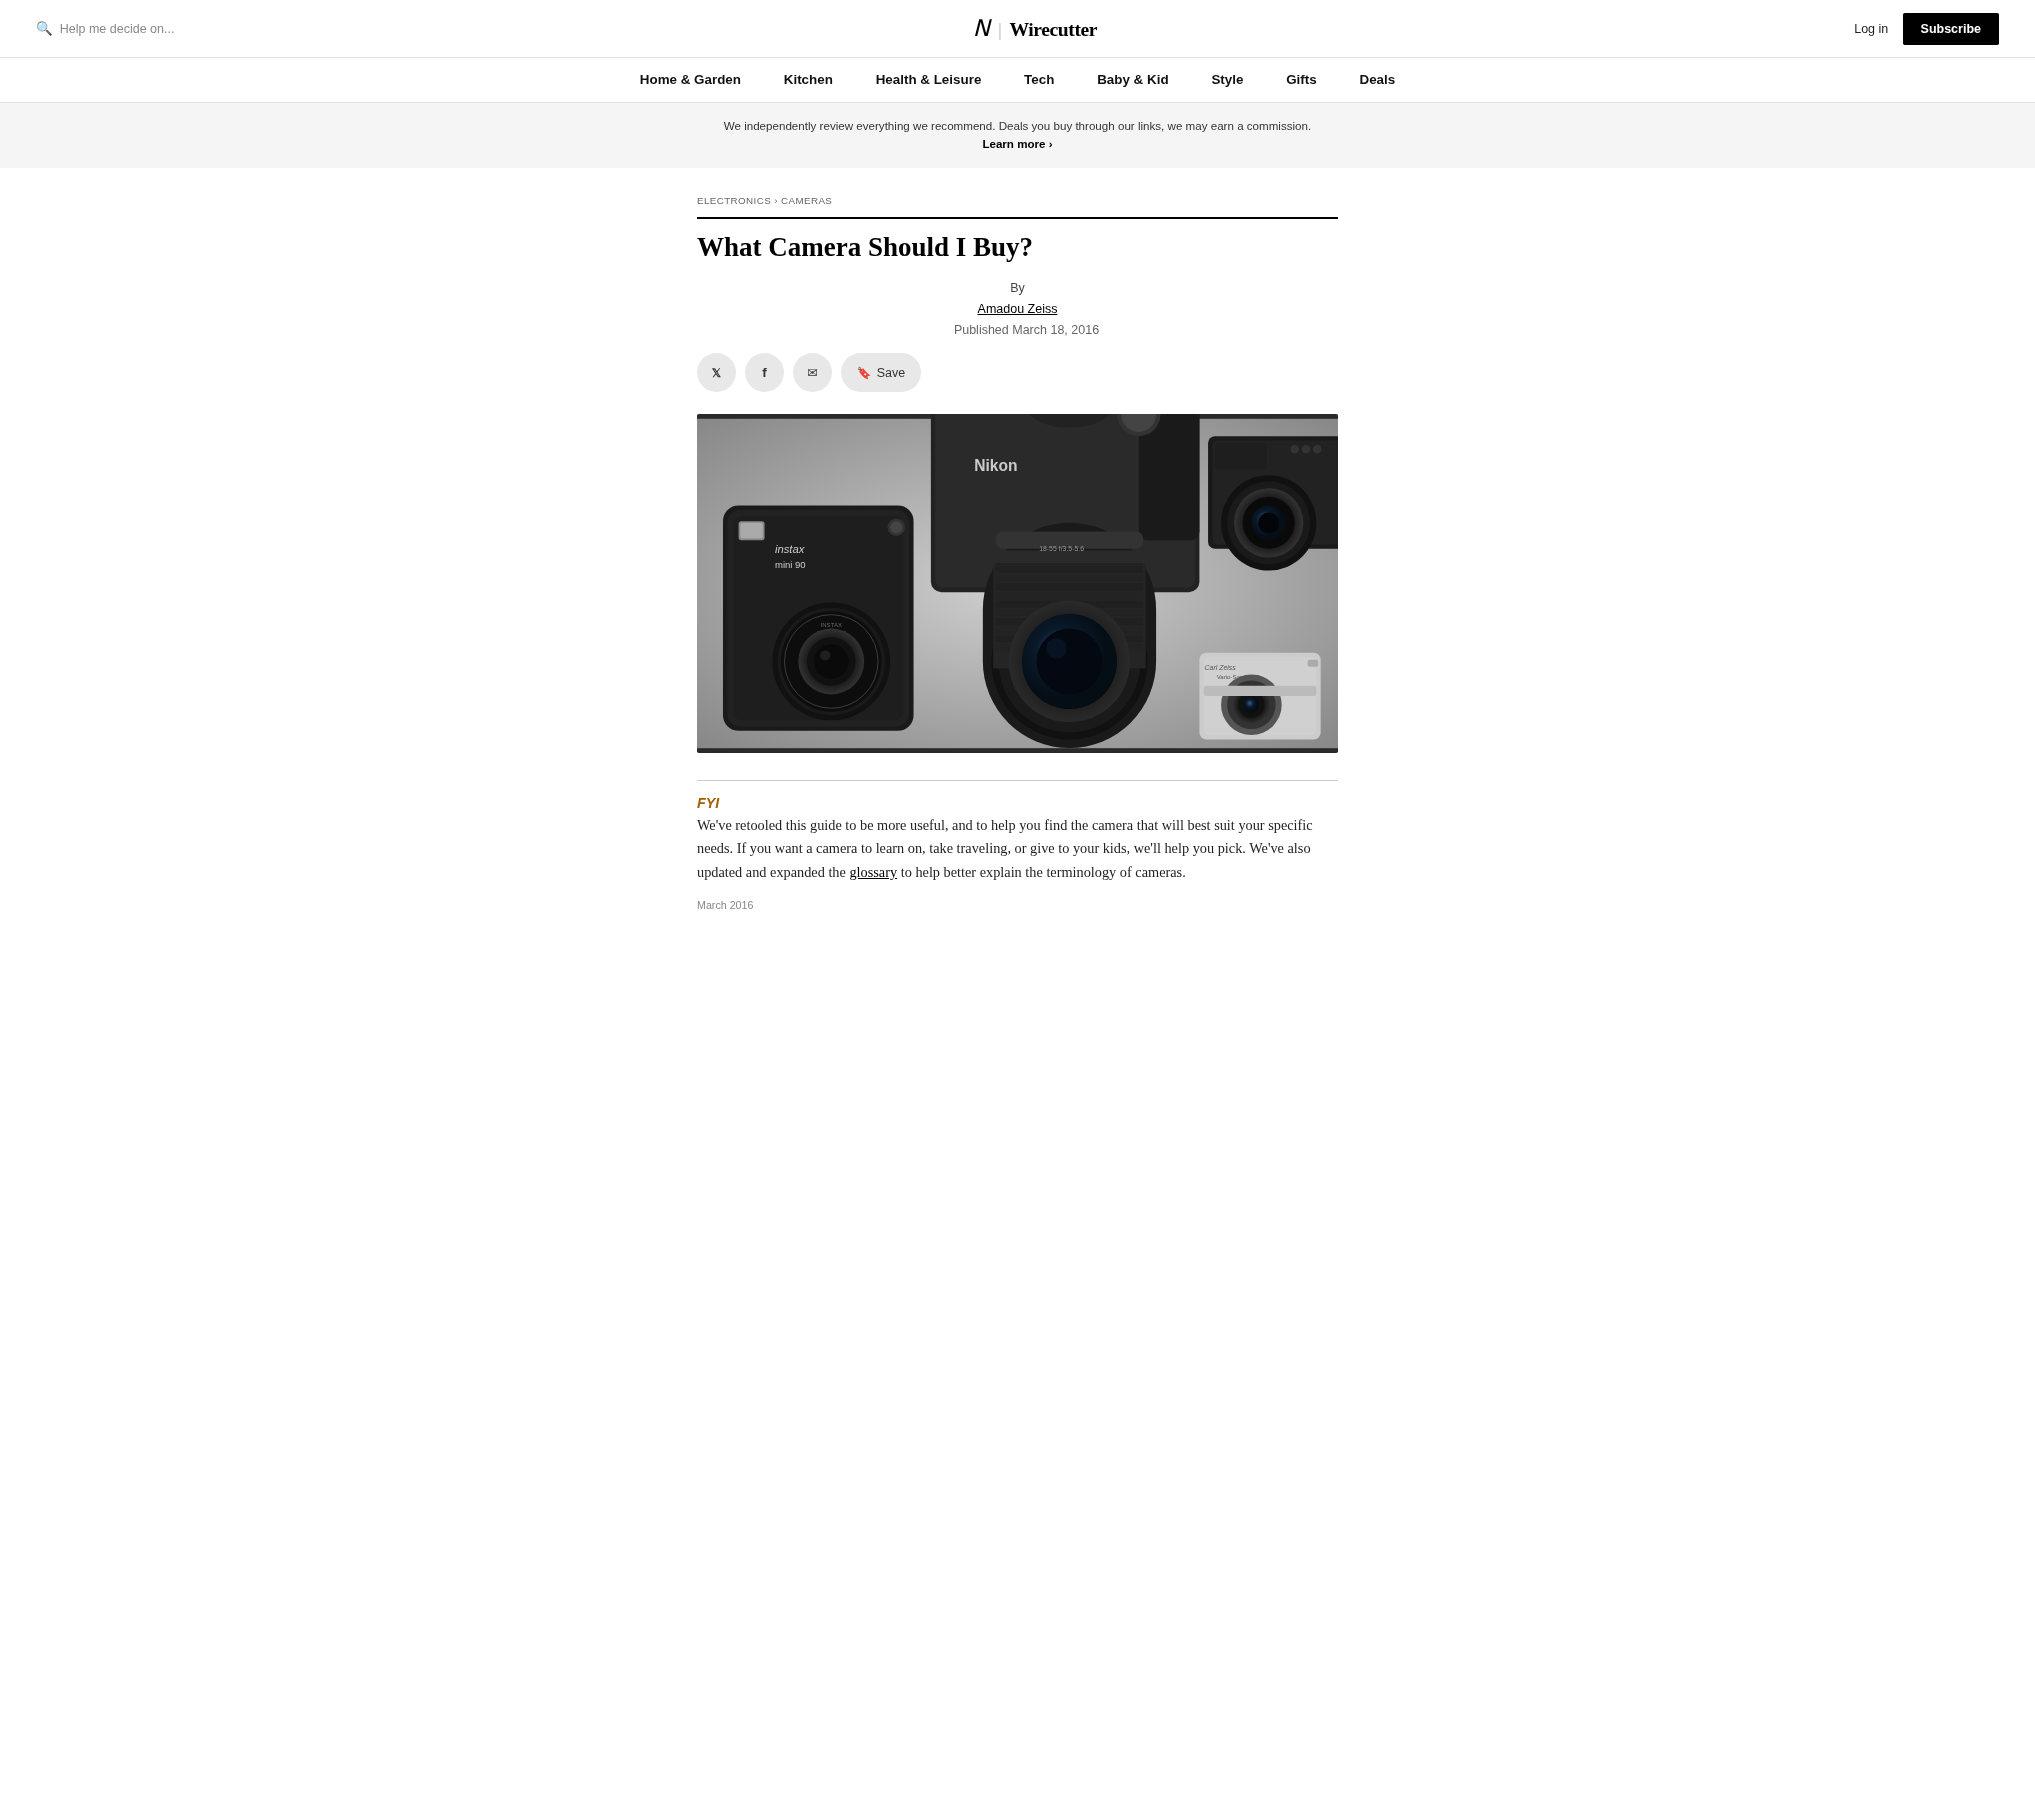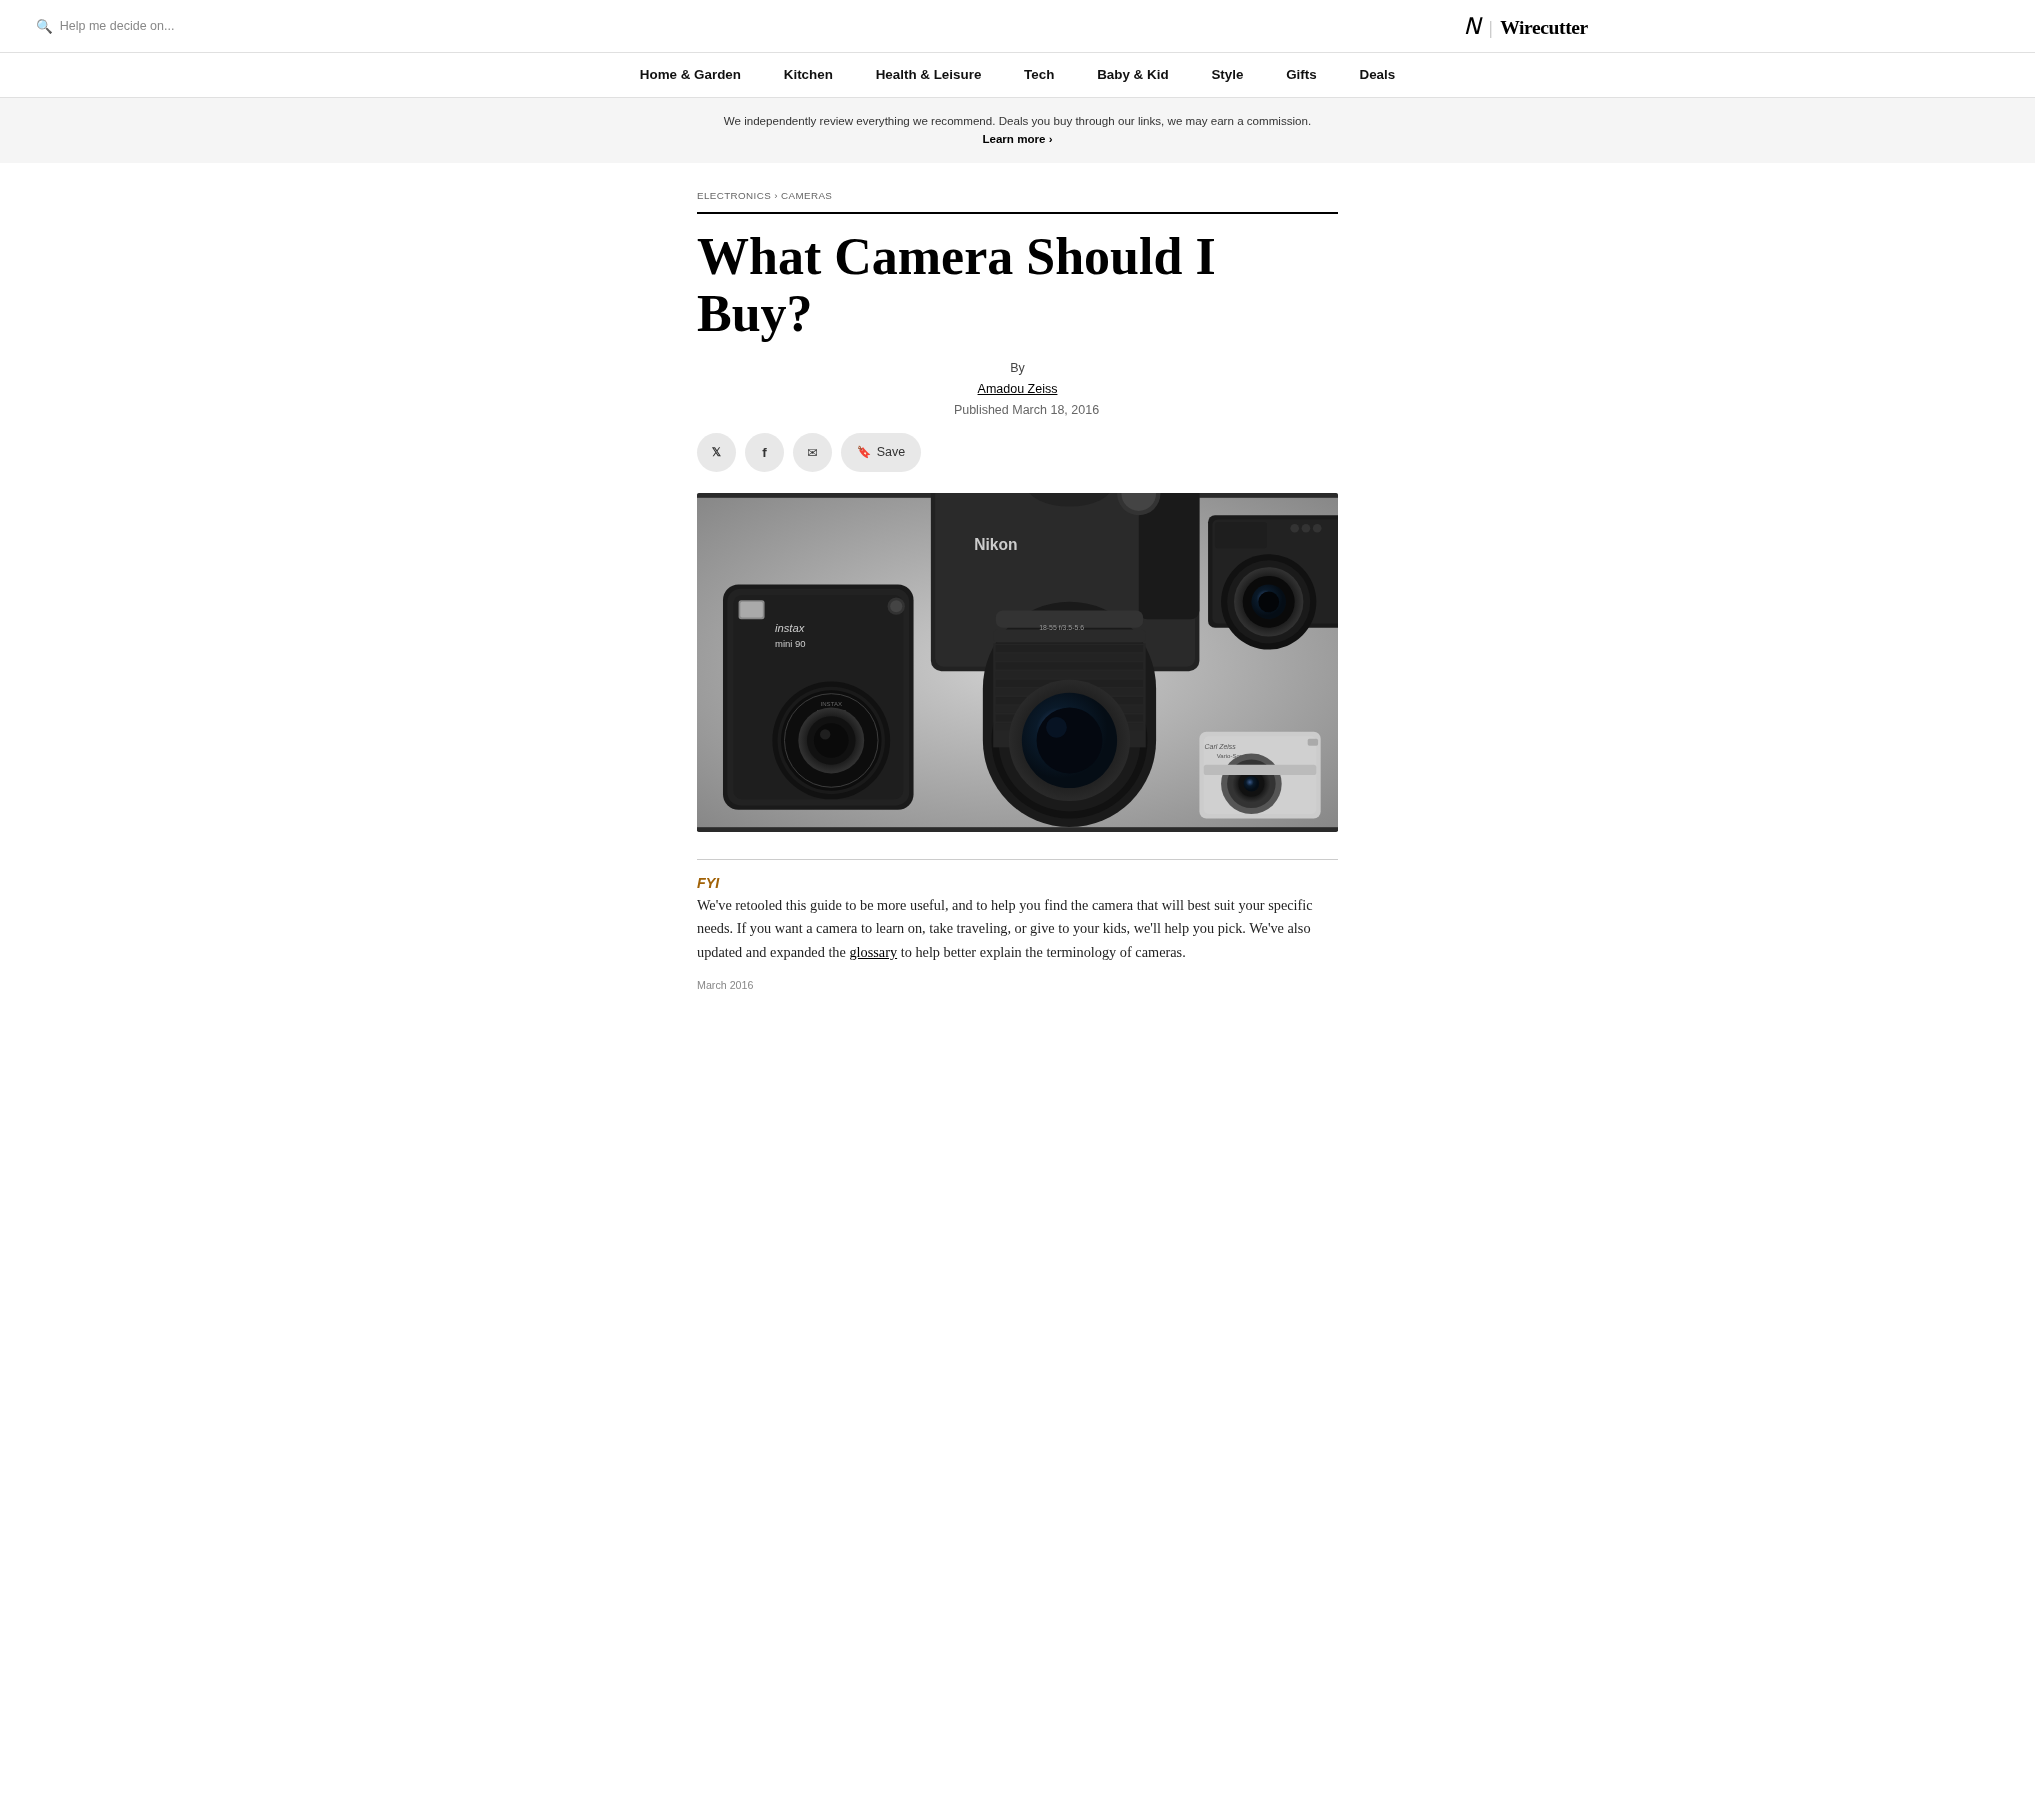--- a/index.html
+++ b/index.html
@@ -151,21 +151,21 @@
 
     
     .title-separator {
       border: none;
       border-top: 2.7px solid #000;
       margin-bottom: 14.3px;
     }
 
     .article-title {
       font-family: Georgia, serif;
-      font-size: 52px;
+      font-size: 27px;
       font-weight: bold;
       line-height: 1.1;
       color: #000;
       margin-bottom: 18px;
     }
 
     
     .article-meta {
       font-family: Arial, sans-serif;
       font-size: 12.5px;
@@ -282,20 +282,24 @@
   </div>
 
   <div class="logo-wrap">
     <span class="logo-text">
       <span style="font-style:italic; font-family: 'Times New Roman', serif; font-weight:normal; font-size:23px;">𝖭</span>
       <span style="color:#ccc; margin: 0 3.6px;">|</span>
       <span>Wirecutter</span>
     </span>
   </div>
 
+  <div class="header-right">
+    <a class="login-link">Log in</a>
+    <button class="subscribe-btn">Subscribe</button>
+  </div>
 </header>
 
 <nav class="nav">
   <a class="nav-item">Home &amp; Garden</a>
   <a class="nav-item">Kitchen</a>
   <a class="nav-item">Health &amp; Leisure</a>
   <a class="nav-item">Tech</a>
   <a class="nav-item">Baby &amp; Kid</a>
   <a class="nav-item">Style</a>
   <a class="nav-item">Gifts</a>

